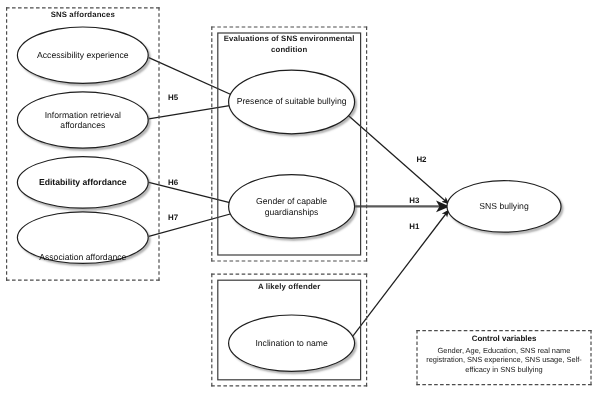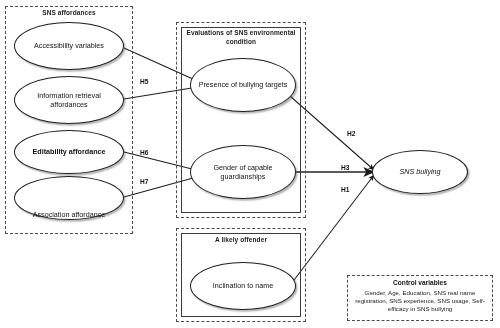--- a/index.html
+++ b/index.html
@@ -117,48 +117,48 @@
 
   <div class="group" style="left:176px;top:22px;width:130px;height:196px;"></div>
   <div class="group-inner" style="left:181px;top:27px;width:120px;height:186px;"></div>
   <div class="group-title" style="left:183px;top:29px;width:116px;">Evaluations of SNS environmental condition</div>
 
   <div class="group" style="left:176px;top:228px;width:130px;height:94px;"></div>
   <div class="group-inner" style="left:181px;top:233px;width:120px;height:84px;"></div>
   <div class="group-title" style="left:183px;top:236px;width:116px;">A likely offender</div>
 
   <div class="ellipse" style="left:14px;top:22px;width:110px;height:48px;">
-    <span>Accessibility variables</span>
+    <span>Accessibility experience</span>
   </div>
 
   <div class="ellipse" style="left:14px;top:76px;width:110px;height:48px;">
     <span>Information retrieval affordances</span>
   </div>
 
   <div class="ellipse" style="left:14px;top:130px;width:110px;height:44px;font-weight:bold;">
     <span>Editability affordance</span>
   </div>
 
   <div class="ellipse" style="left:14px;top:176px;width:110px;height:44px;align-items:flex-end;">
     <span>Association affordance</span>
   </div>
 
   <div class="ellipse" style="left:190px;top:58px;width:106px;height:54px;">
-    <span>Presence of bullying targets</span>
+    <span>Presence of suitable bullying</span>
   </div>
 
   <div class="ellipse" style="left:190px;top:145px;width:106px;height:54px;">
     <span>Gender of capable guardianships</span>
   </div>
 
   <div class="ellipse" style="left:190px;top:262px;width:106px;height:48px;">
     <span>Inclination to name</span>
   </div>
 
-  <div class="ellipse" style="left:372px;top:150px;width:96px;height:44px;font-style:italic;">
+  <div class="ellipse" style="left:372px;top:150px;width:96px;height:44px;">
     <span>SNS bullying</span>
   </div>
 
   <div class="hlabel" style="left:140px;top:78px;">H5</div>
   <div class="hlabel" style="left:140px;top:149px;">H6</div>
   <div class="hlabel" style="left:140px;top:178px;">H7</div>
   <div class="hlabel" style="left:347px;top:130px;">H2</div>
   <div class="hlabel" style="left:341px;top:164px;">H3</div>
   <div class="hlabel" style="left:341px;top:186px;">H1</div>
 

